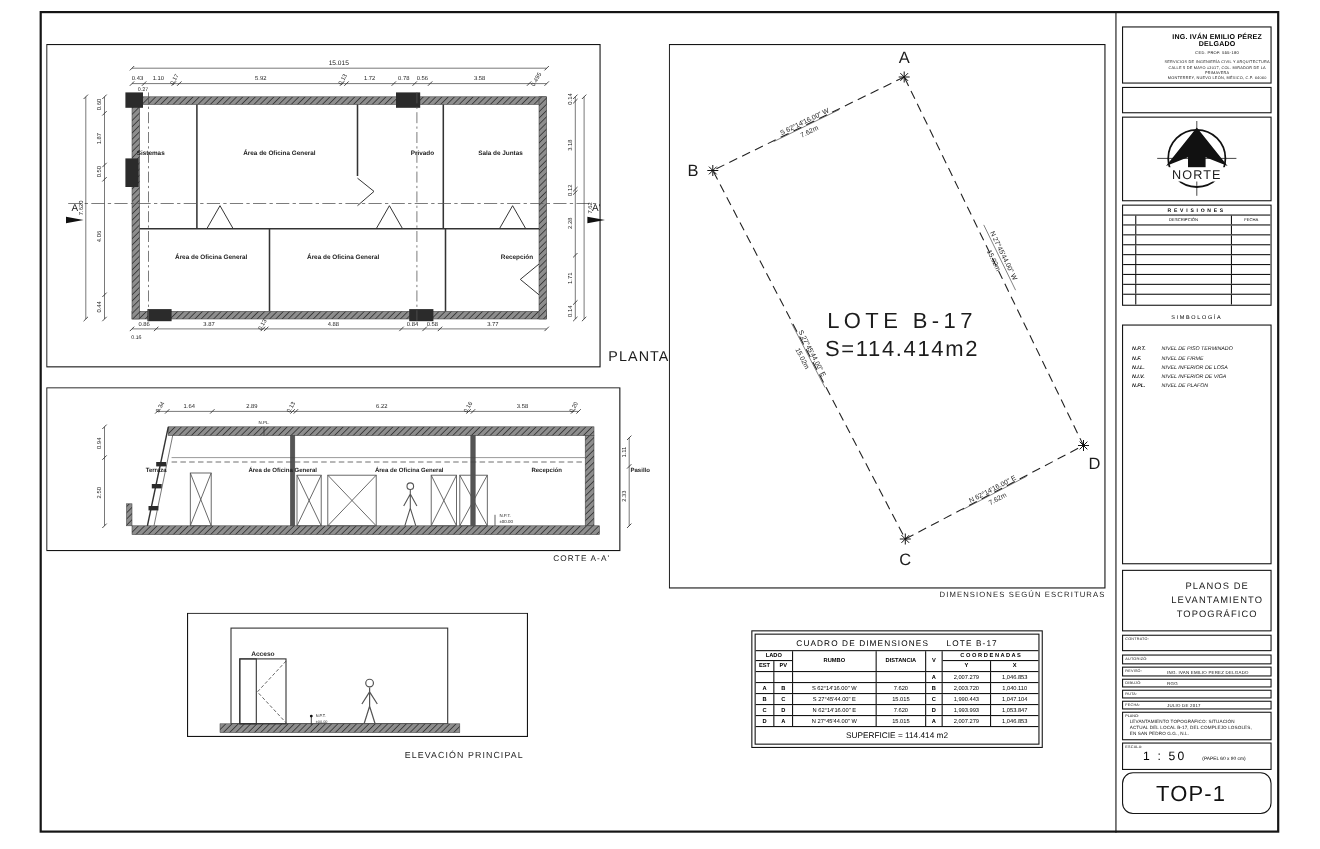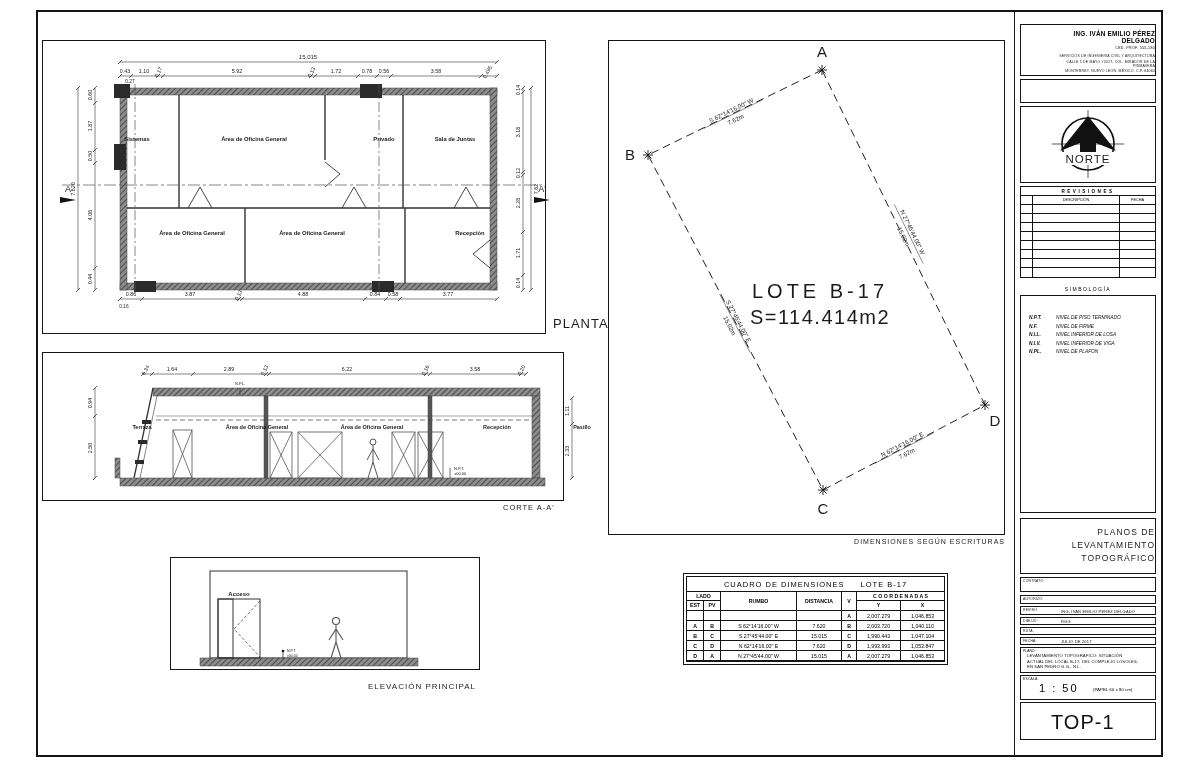--- a/index.html
+++ b/index.html
@@ -4,21 +4,21 @@
 <style>
   * { margin:0; padding:0; box-sizing:border-box; font-family:"Liberation Sans", sans-serif; }
   html,body { width:1200px; height:772px; background:#fff; position:relative; overflow:hidden; }
   .abs { position:absolute; }
   .sheet-border { left:36px; top:10px; width:1127px; height:747px; border:2px solid #151515; }
   .titlecol-line { left:1014px; top:10px; width:1px; height:747px; background:#151515; }
   svg text { fill:#1c1c1c; }
   .caption { color:#1c1c1c; letter-spacing:1px; }
   
   .tbx { position:absolute; left:1020px; width:136px; border:1px solid #151515; background:#fff; overflow:hidden; }
-  .tb-center { text-align:right;padding-left:37px; }
+  .tb-center { text-align:center;padding-left:37px; }
   .eng-name { font-size:6.4px; font-weight:bold; margin-top:5px; letter-spacing:.2px; }
   .eng-ced  { font-size:3.6px; margin-top:2px; letter-spacing:.3px; }
   .eng-line { font-size:3.5px; margin-top:1.5px; color:#222; letter-spacing:.2px; }
   .rev-title { font-size:4.6px; letter-spacing:2.5px; text-align:center; border-bottom:1px solid #151515; height:9px; line-height:9px; font-weight:bold;}
   .rev-head { display:flex; height:9px; border-bottom:1px solid #151515; font-size:3.8px; }
   .rev-row { display:flex; height:9px; border-bottom:1px solid #151515; }
   .rev-c1 { width:12px; border-right:1px solid #151515; }
   .rev-c2 { width:87px; border-right:1px solid #151515; text-align:center; line-height:9px;}
   .rev-c3 { flex:1; text-align:center; line-height:9px;}
   .simb-title { font-size:5px; letter-spacing:1.5px; text-align:center; height:9px; }
@@ -396,20 +396,21 @@
     </div>
     <div style="display:flex; height:10px; line-height:10px; font-size:5.2px; text-align:center; border-bottom:1px solid #151515;">
       <div style="width:17px; border-right:1px solid #151515; font-weight:bold;">D</div>
       <div style="width:17px; border-right:1px solid #151515; font-weight:bold;">A</div>
       <div style="width:76px; border-right:1px solid #151515;">N 27°45'44.00" W</div>
       <div style="width:45px; border-right:1px solid #151515;">15.015</div>
       <div style="width:15px; border-right:1px solid #151515; font-weight:bold;">A</div>
       <div style="width:44px; border-right:1px solid #151515;">2,007.279</div>
       <div style="flex:1;">1,046.853</div>
     </div>
+    <div style="height:15px; line-height:15px; text-align:center; font-size:7.5px;">SUPERFICIE  =  114.414  m2</div>
   </div>
 </div>
 
 <div class="tbx tb-center" style="top:24px; height:52px;">
   <div class="eng-name">ING. IVÁN EMILIO PÉREZ DELGADO</div>
   <div class="eng-ced">CED. PROF. 555-180</div>
   <div class="eng-line" style="margin-top:4px;">SERVICIOS DE INGENIERÍA CIVIL Y ARQUITECTURA</div>
   <div class="eng-line">CALLE 5 DE MAYO #2017, COL. MIRADOR DE LA PRIMAVERA</div>
   <div class="eng-line">MONTERREY, NUEVO LEÓN, MÉXICO, C.P. 64060</div>
   <div class="eng-line">TEL. (81) 1556-4704</div>
@@ -528,15 +529,15 @@
   <div style="font-size:3.4px; margin-left:2px;">PLANO:</div>
   <div class="plano-line">LEVANTAMIENTO TOPOGRÁFICO: SITUACIÓN</div>
   <div class="plano-line">ACTUAL DEL LOCAL B-17, DEL COMPLEJO LOSOLES,</div>
   <div class="plano-line">EN SAN PEDRO G.G., N.L.</div>
 </div>
 <div class="tbx" style="top:675px; height:25px;">
   <span class="fld-label">ESCALA:</span>
   <span class="escala-val">1 : 50</span>
   <span class="escala-paper">(PAPEL 60 x 90 cm)</span>
 </div>
-<div class="tbx" style="top:702px; height:38px;">
+<div class="tbx" style="top:702px; height:38px;border-radius:10px;">
   <div class="top1">TOP-1</div>
 </div>
 
 </body></html>

